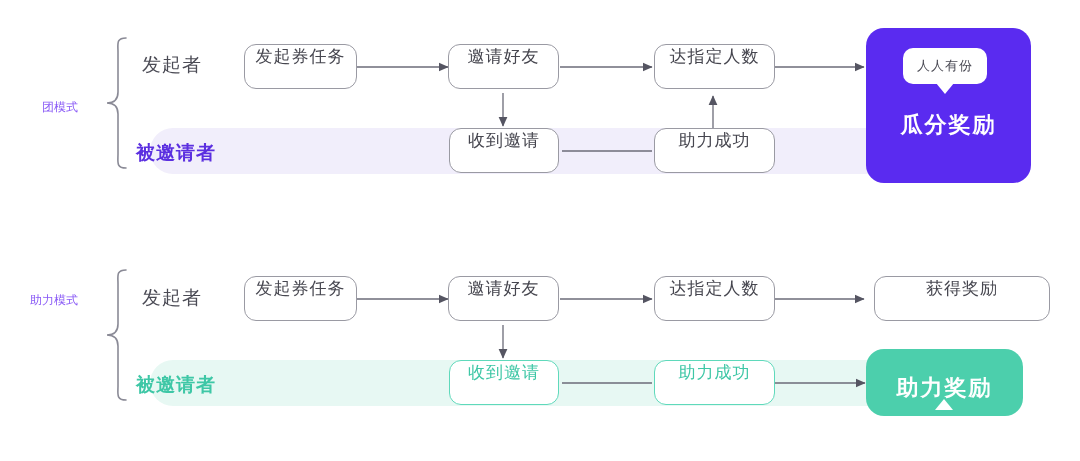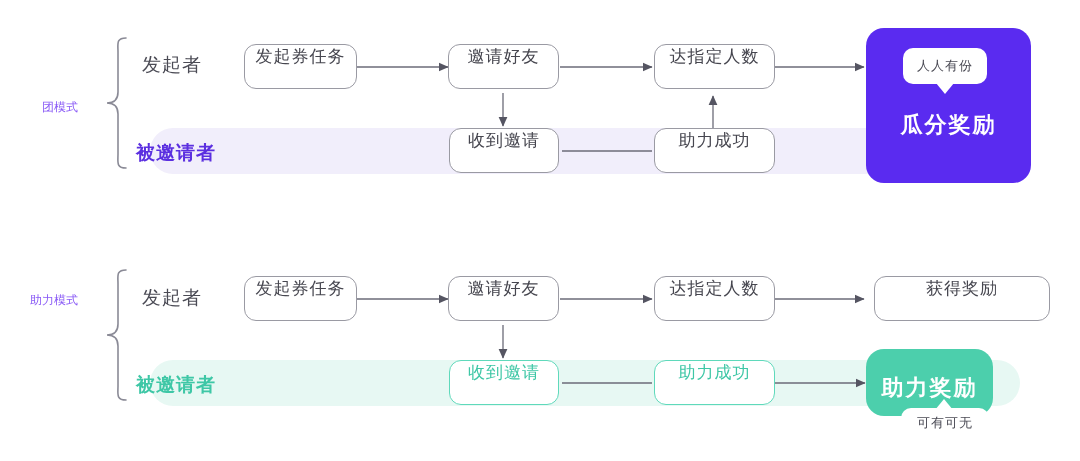--- a/index.html
+++ b/index.html
@@ -181,21 +181,18 @@
     <span>获得奖励</span>
   </div>
 
   <div class="node green" style="left:449px;top:360px;width:110px;height:45px;">
     <span>收到邀请</span>
   </div>
   <div class="node green" style="left:654px;top:360px;width:121px;height:45px;">
     <span>助力成功</span>
   </div>
 
-  <div class="card card-green" style="left:866px;top:349px;width:127px;height:67px;">
+  <div class="card card-green" style="left:866px;top:349px;width:157px;height:67px;">
     <div class="card-title green-pos">助力奖励</div>
   </div>
   <div class="bubble-tail-up" style="left:935px;top:399px;"></div>
-  <div class="bubble" style="left:901px;top:408px;width:88px;height:30px;">
-    <span>可有可无</span>
-  </div>
 
 </div>
 
 </body></html>

